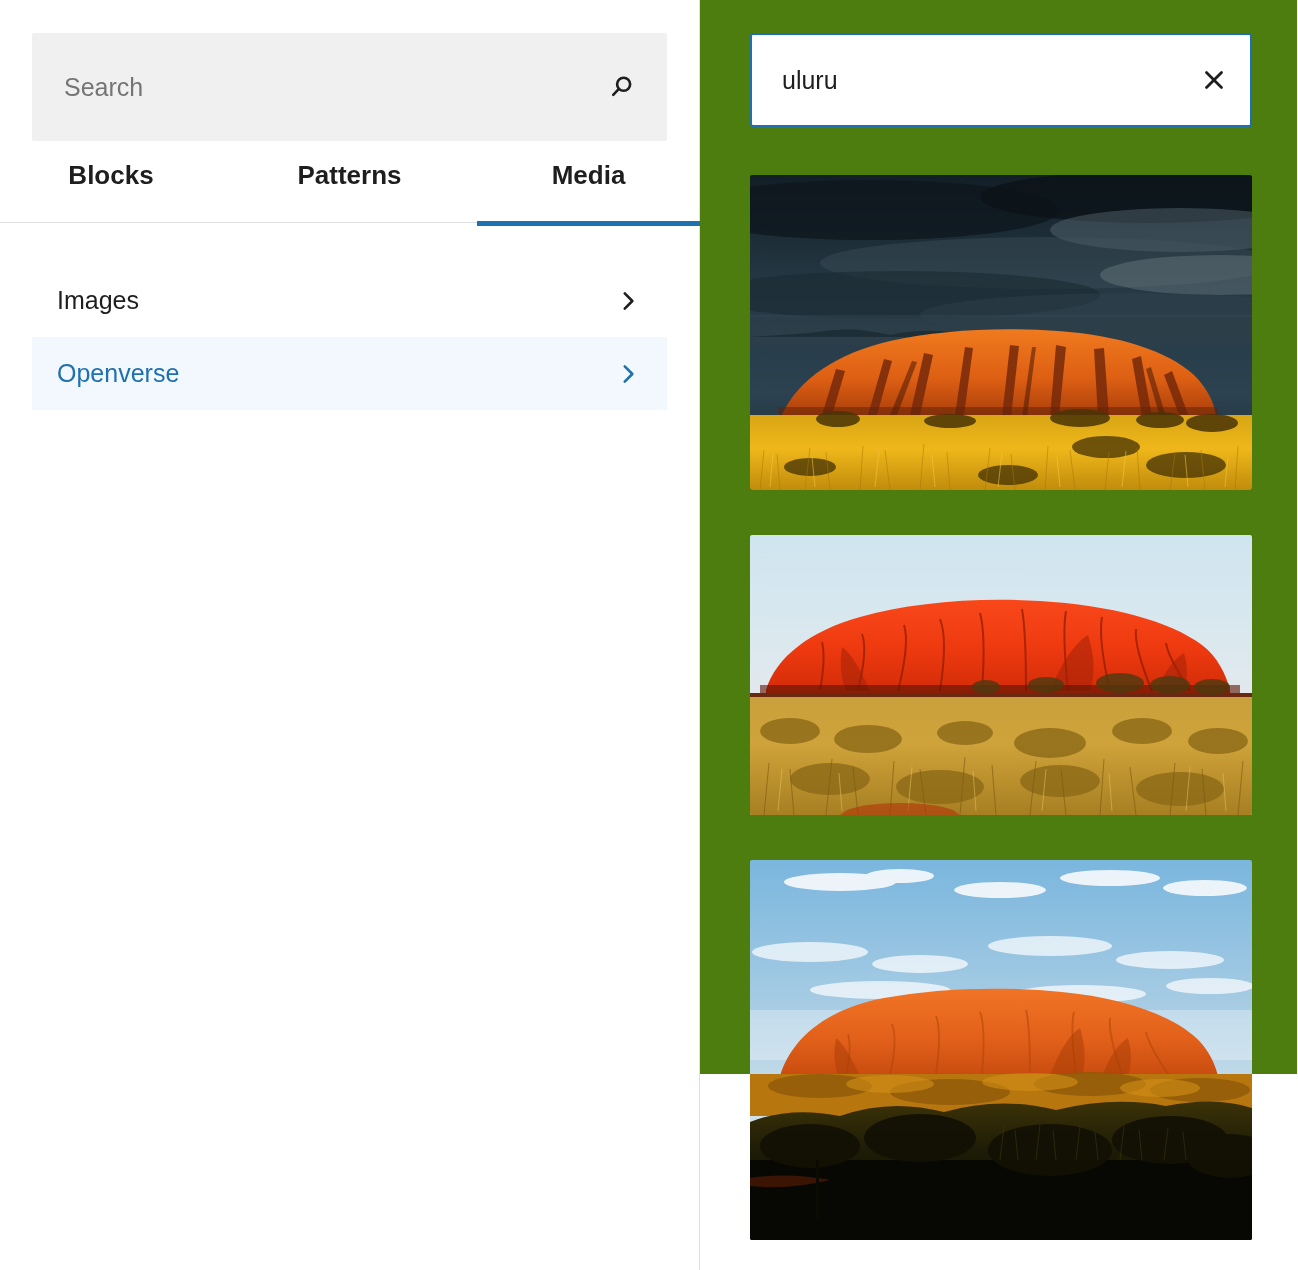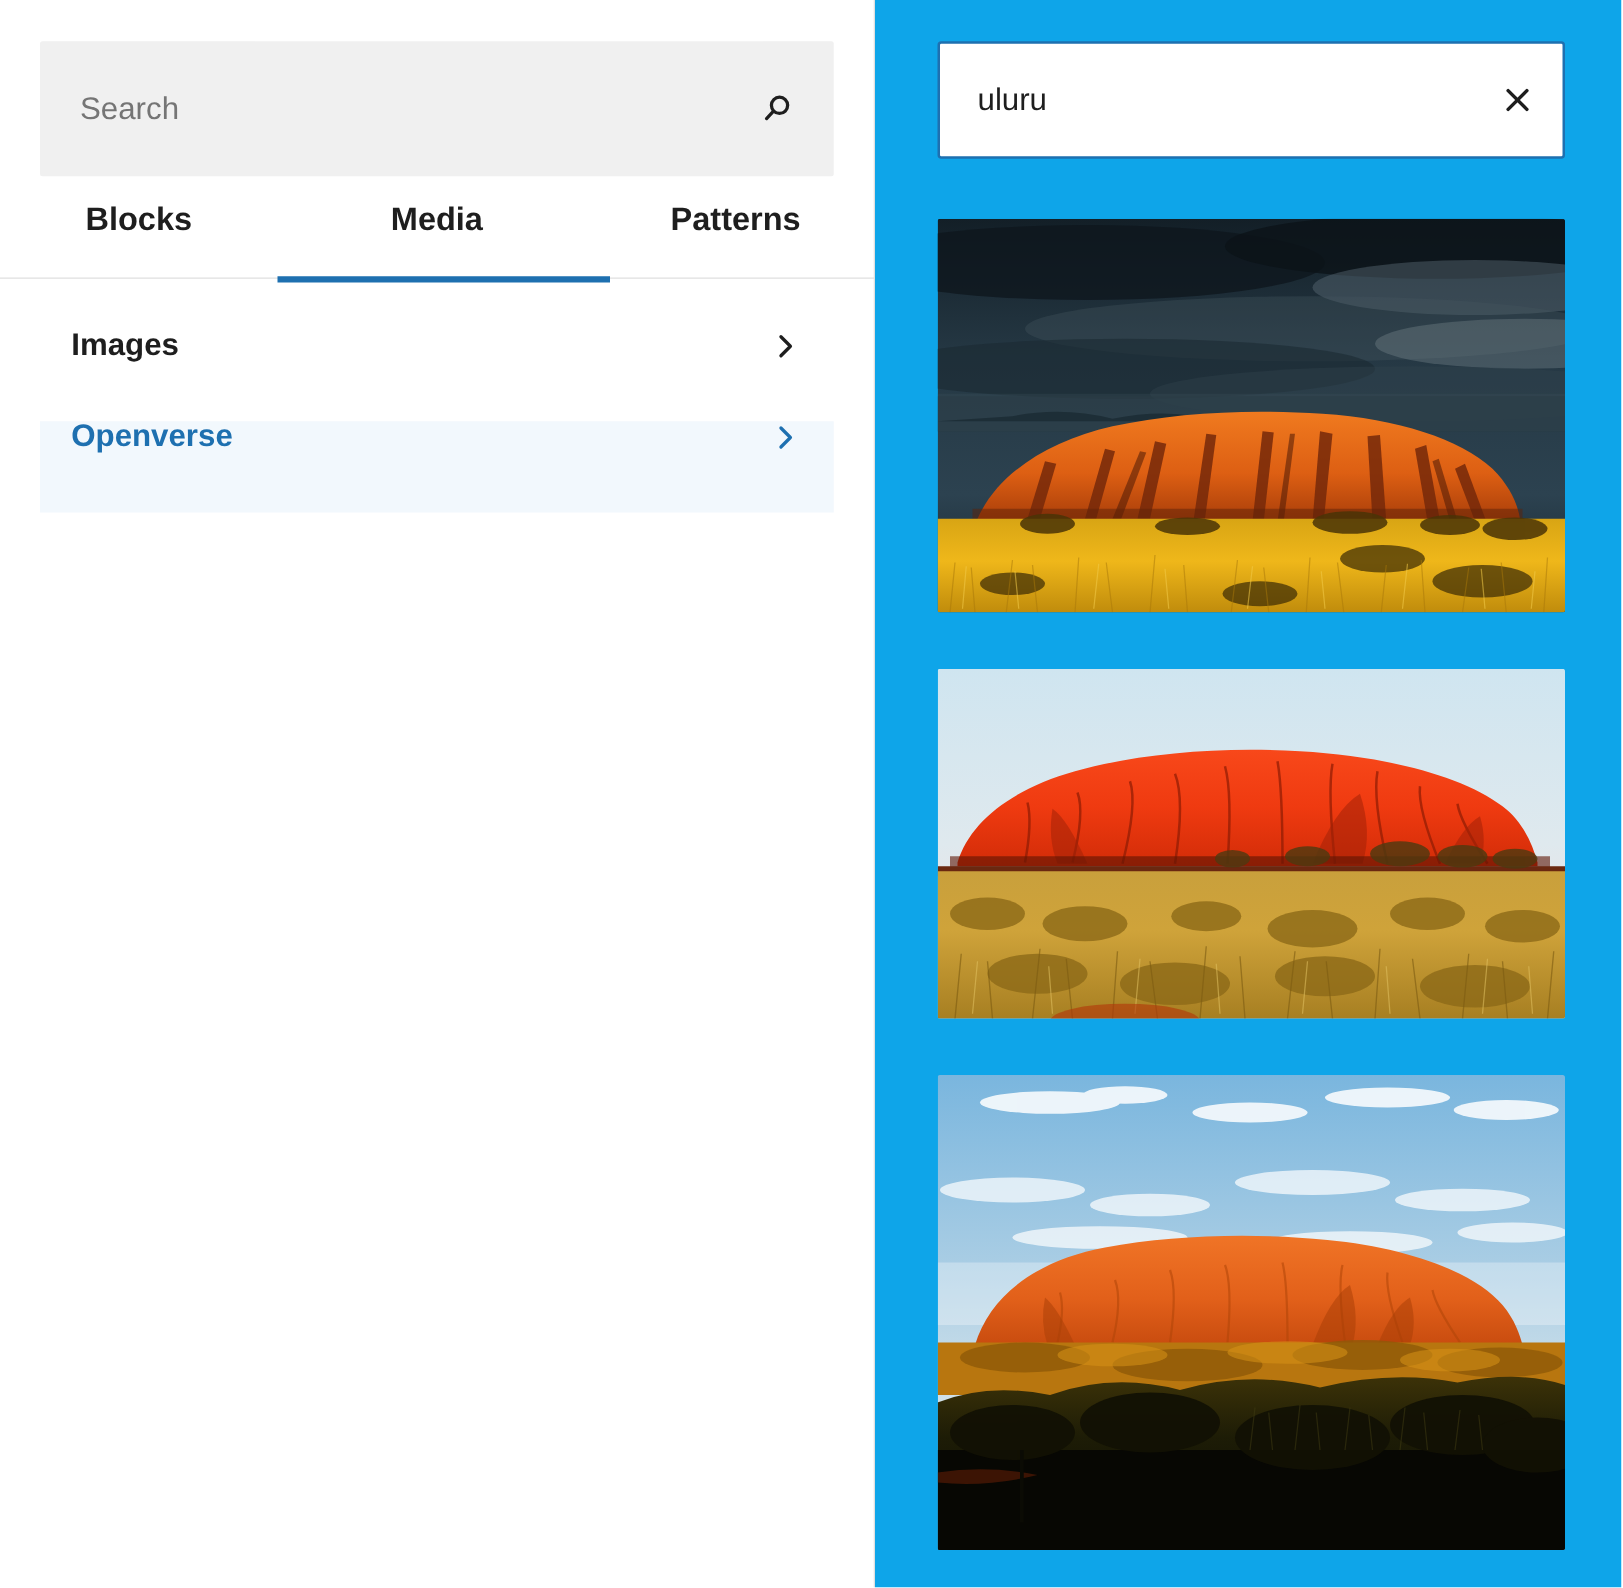--- a/index.html
+++ b/index.html
@@ -106,30 +106,29 @@
 
   
   .cat-list {
     position: absolute;
     left: 32px;
     top: 264px;
     width: 635px;
   }
   .cat-row {
     display: flex;
-    align-items: flex-start;
+    align-items: center;
     justify-content: space-between;
     height: 73px;
     padding: 0 26px 0 25px;
     cursor: pointer;
     background: transparent;
     border: none;
     width: 100%;
     font-family: "Liberation Sans", sans-serif;
-    font-weight: bold;
   }
   .cat-row.active { background: #f2f8fd; }
   .cat-label {
     font-size: 25px;
     color: #1e1e1e;
     line-height: 1;
   }
   .cat-row.active .cat-label { color: #1e70b0; }
   .chev { display: flex; align-items: center; justify-content: center; width: 26px; height: 26px; }
 
@@ -149,22 +148,22 @@
     cursor: pointer;
     display: flex;
     align-items: center;
     justify-content: center;
   }
 
   
   #right-panel {
     position: relative;
     width: 597px;
-    height: 1270px;
-    background: #0ea5e9;
+    height: 1074px;
+    background: #4d7c0f;
     flex: 0 0 597px;
     padding-left: 40px;
   }
 
   .result-search-wrap {
     position: absolute;
     left: 50px;
     top: 33px;
     width: 502px;
     height: 94px;
@@ -239,22 +238,22 @@
       <span class="search-icon">
         <svg viewBox="0 0 24 24" width="30" height="30" aria-hidden="true">
           <circle cx="13.3" cy="9.8" r="5.2" fill="none" stroke="#1e1e1e" stroke-width="2.1"></circle>
           <line x1="9.3" y1="13.7" x2="5.0" y2="18.3" stroke="#1e1e1e" stroke-width="2.1" stroke-linecap="round"></line>
         </svg>
       </span>
     </div>
 
     <div class="tabs">
       <button class="tab">Blocks</button>
+      <button class="tab">Patterns</button>
       <button class="tab selected">Media</button>
-      <button class="tab">Patterns</button>
     </div>
 
     <div class="cat-list">
       <button class="cat-row">
         <span class="cat-label">Images</span>
         <span class="chev">
           <svg viewBox="0 0 24 24" width="26" height="26" aria-hidden="true">
             <polyline points="9,5 16,12 9,19" fill="none" stroke="#1e1e1e" stroke-width="2.4" stroke-linecap="round" stroke-linejoin="round"></polyline>
           </svg>
         </span>

